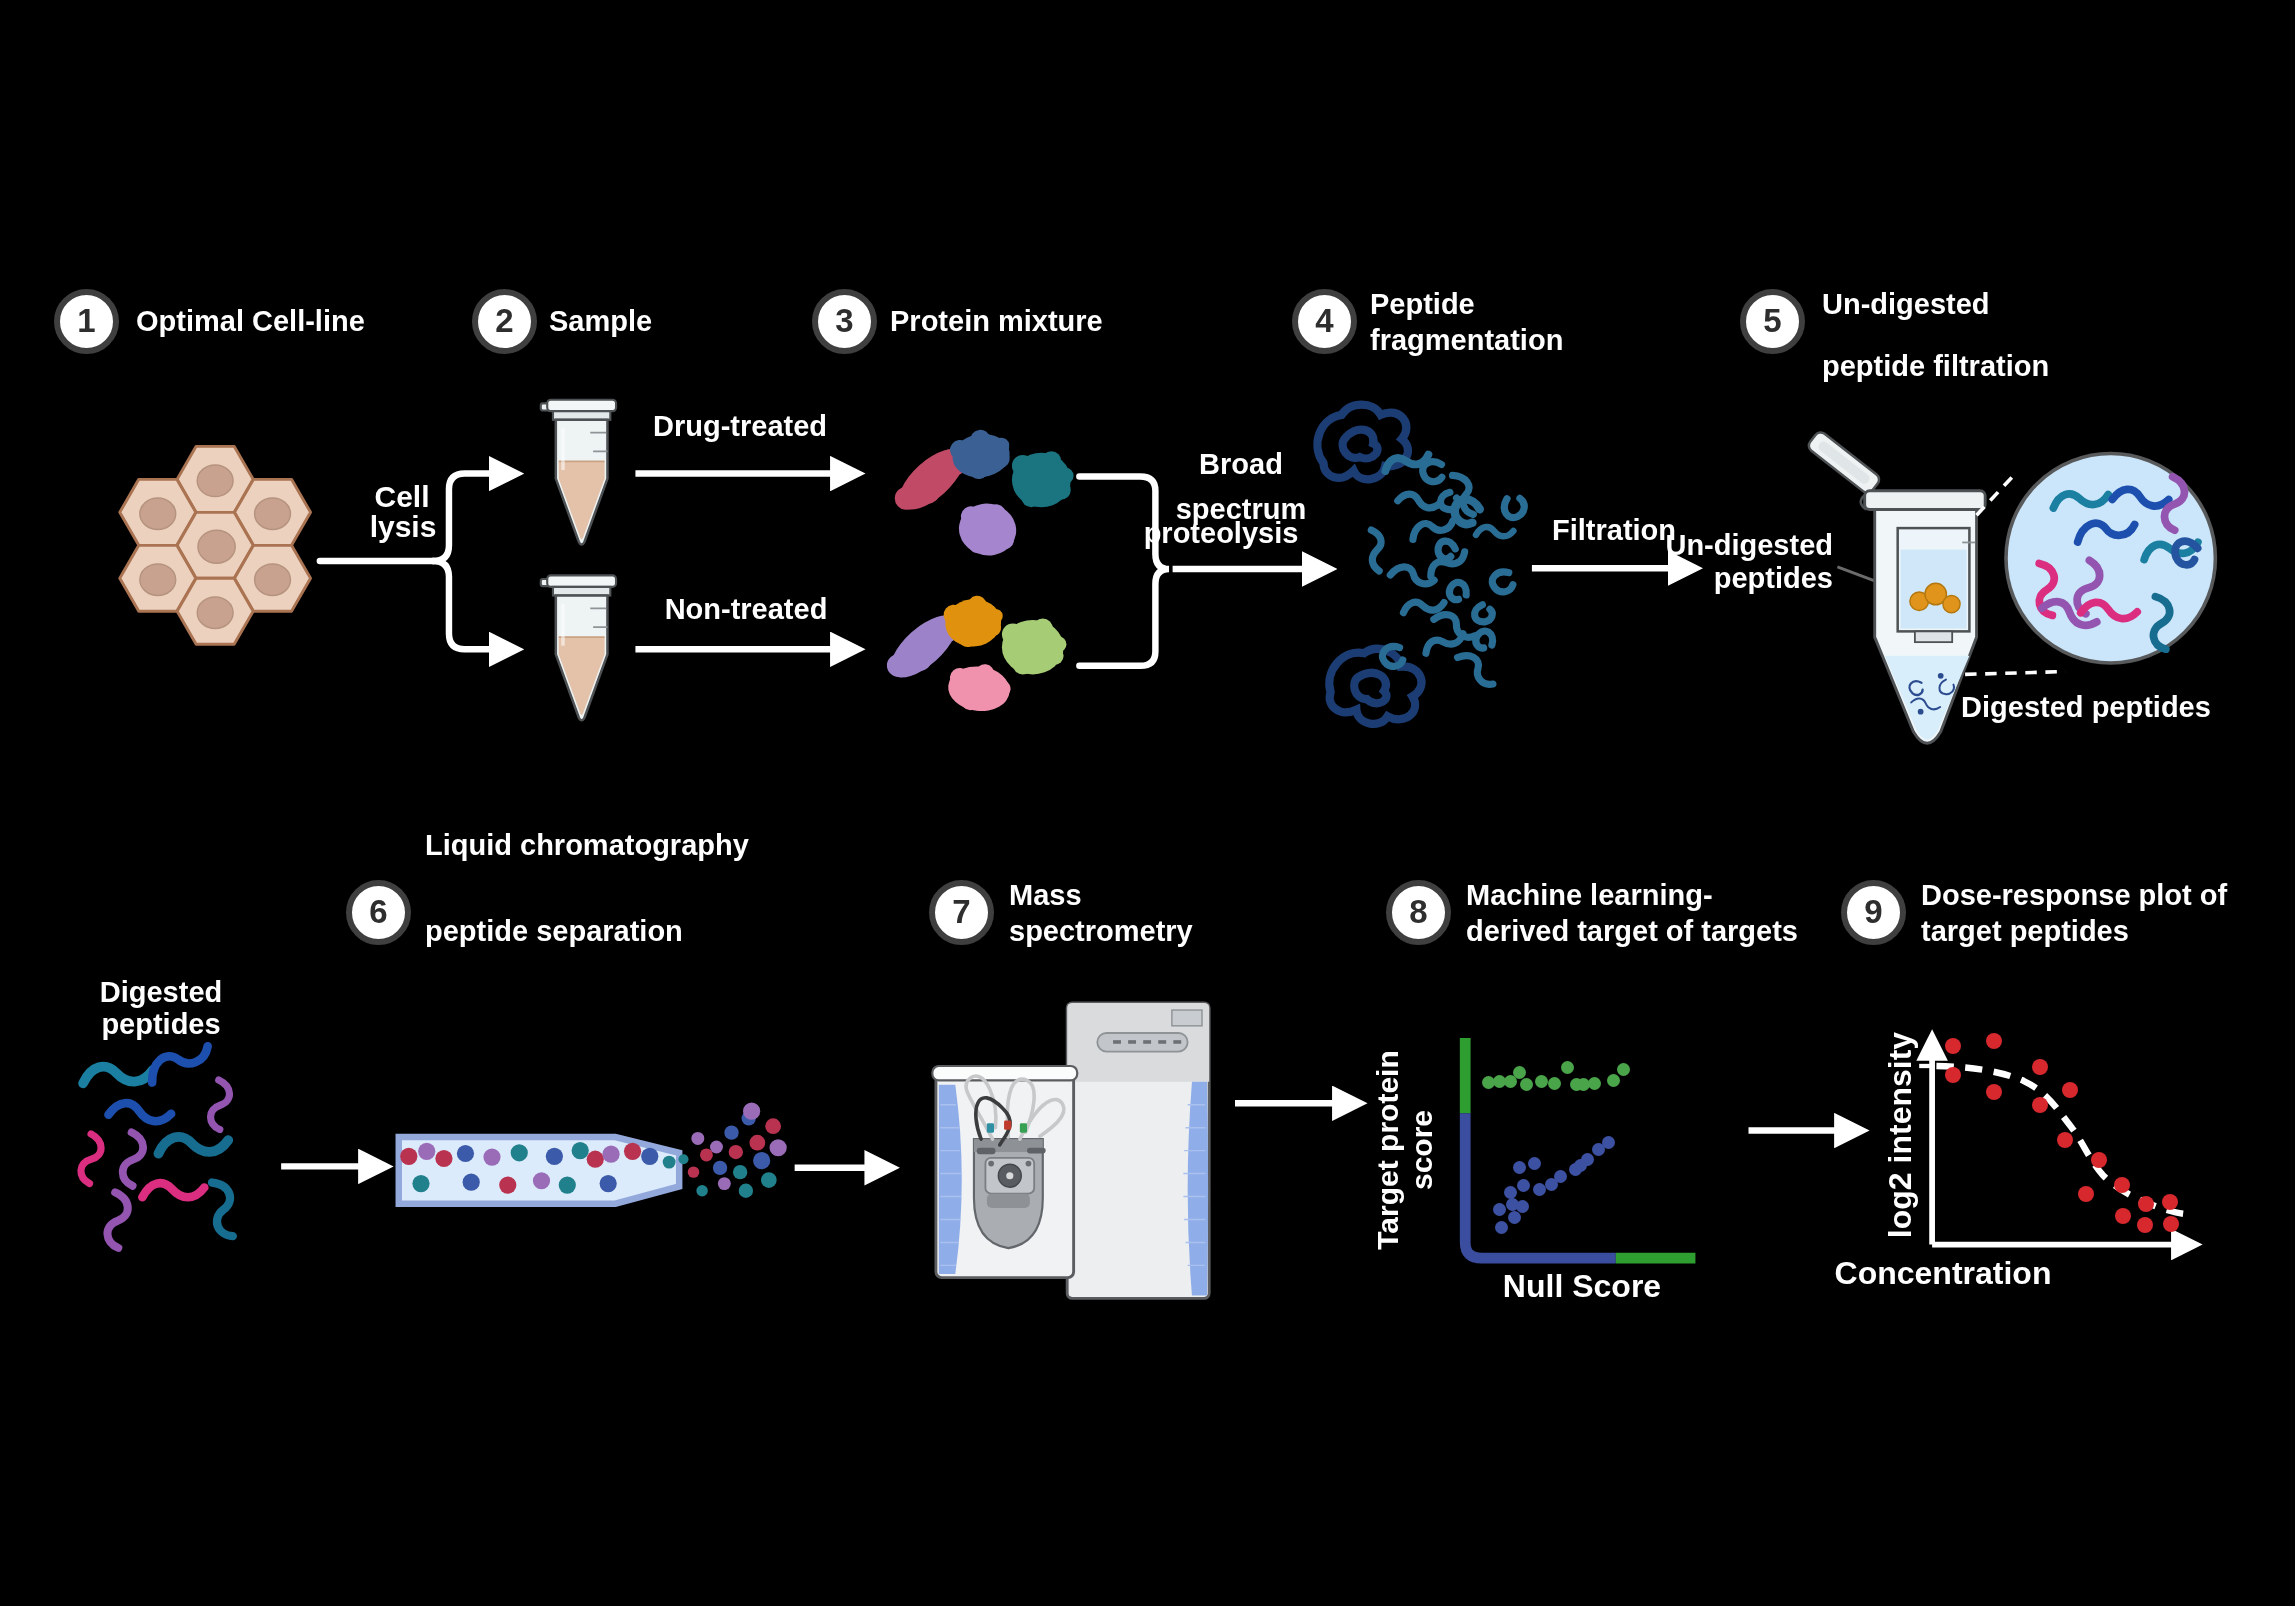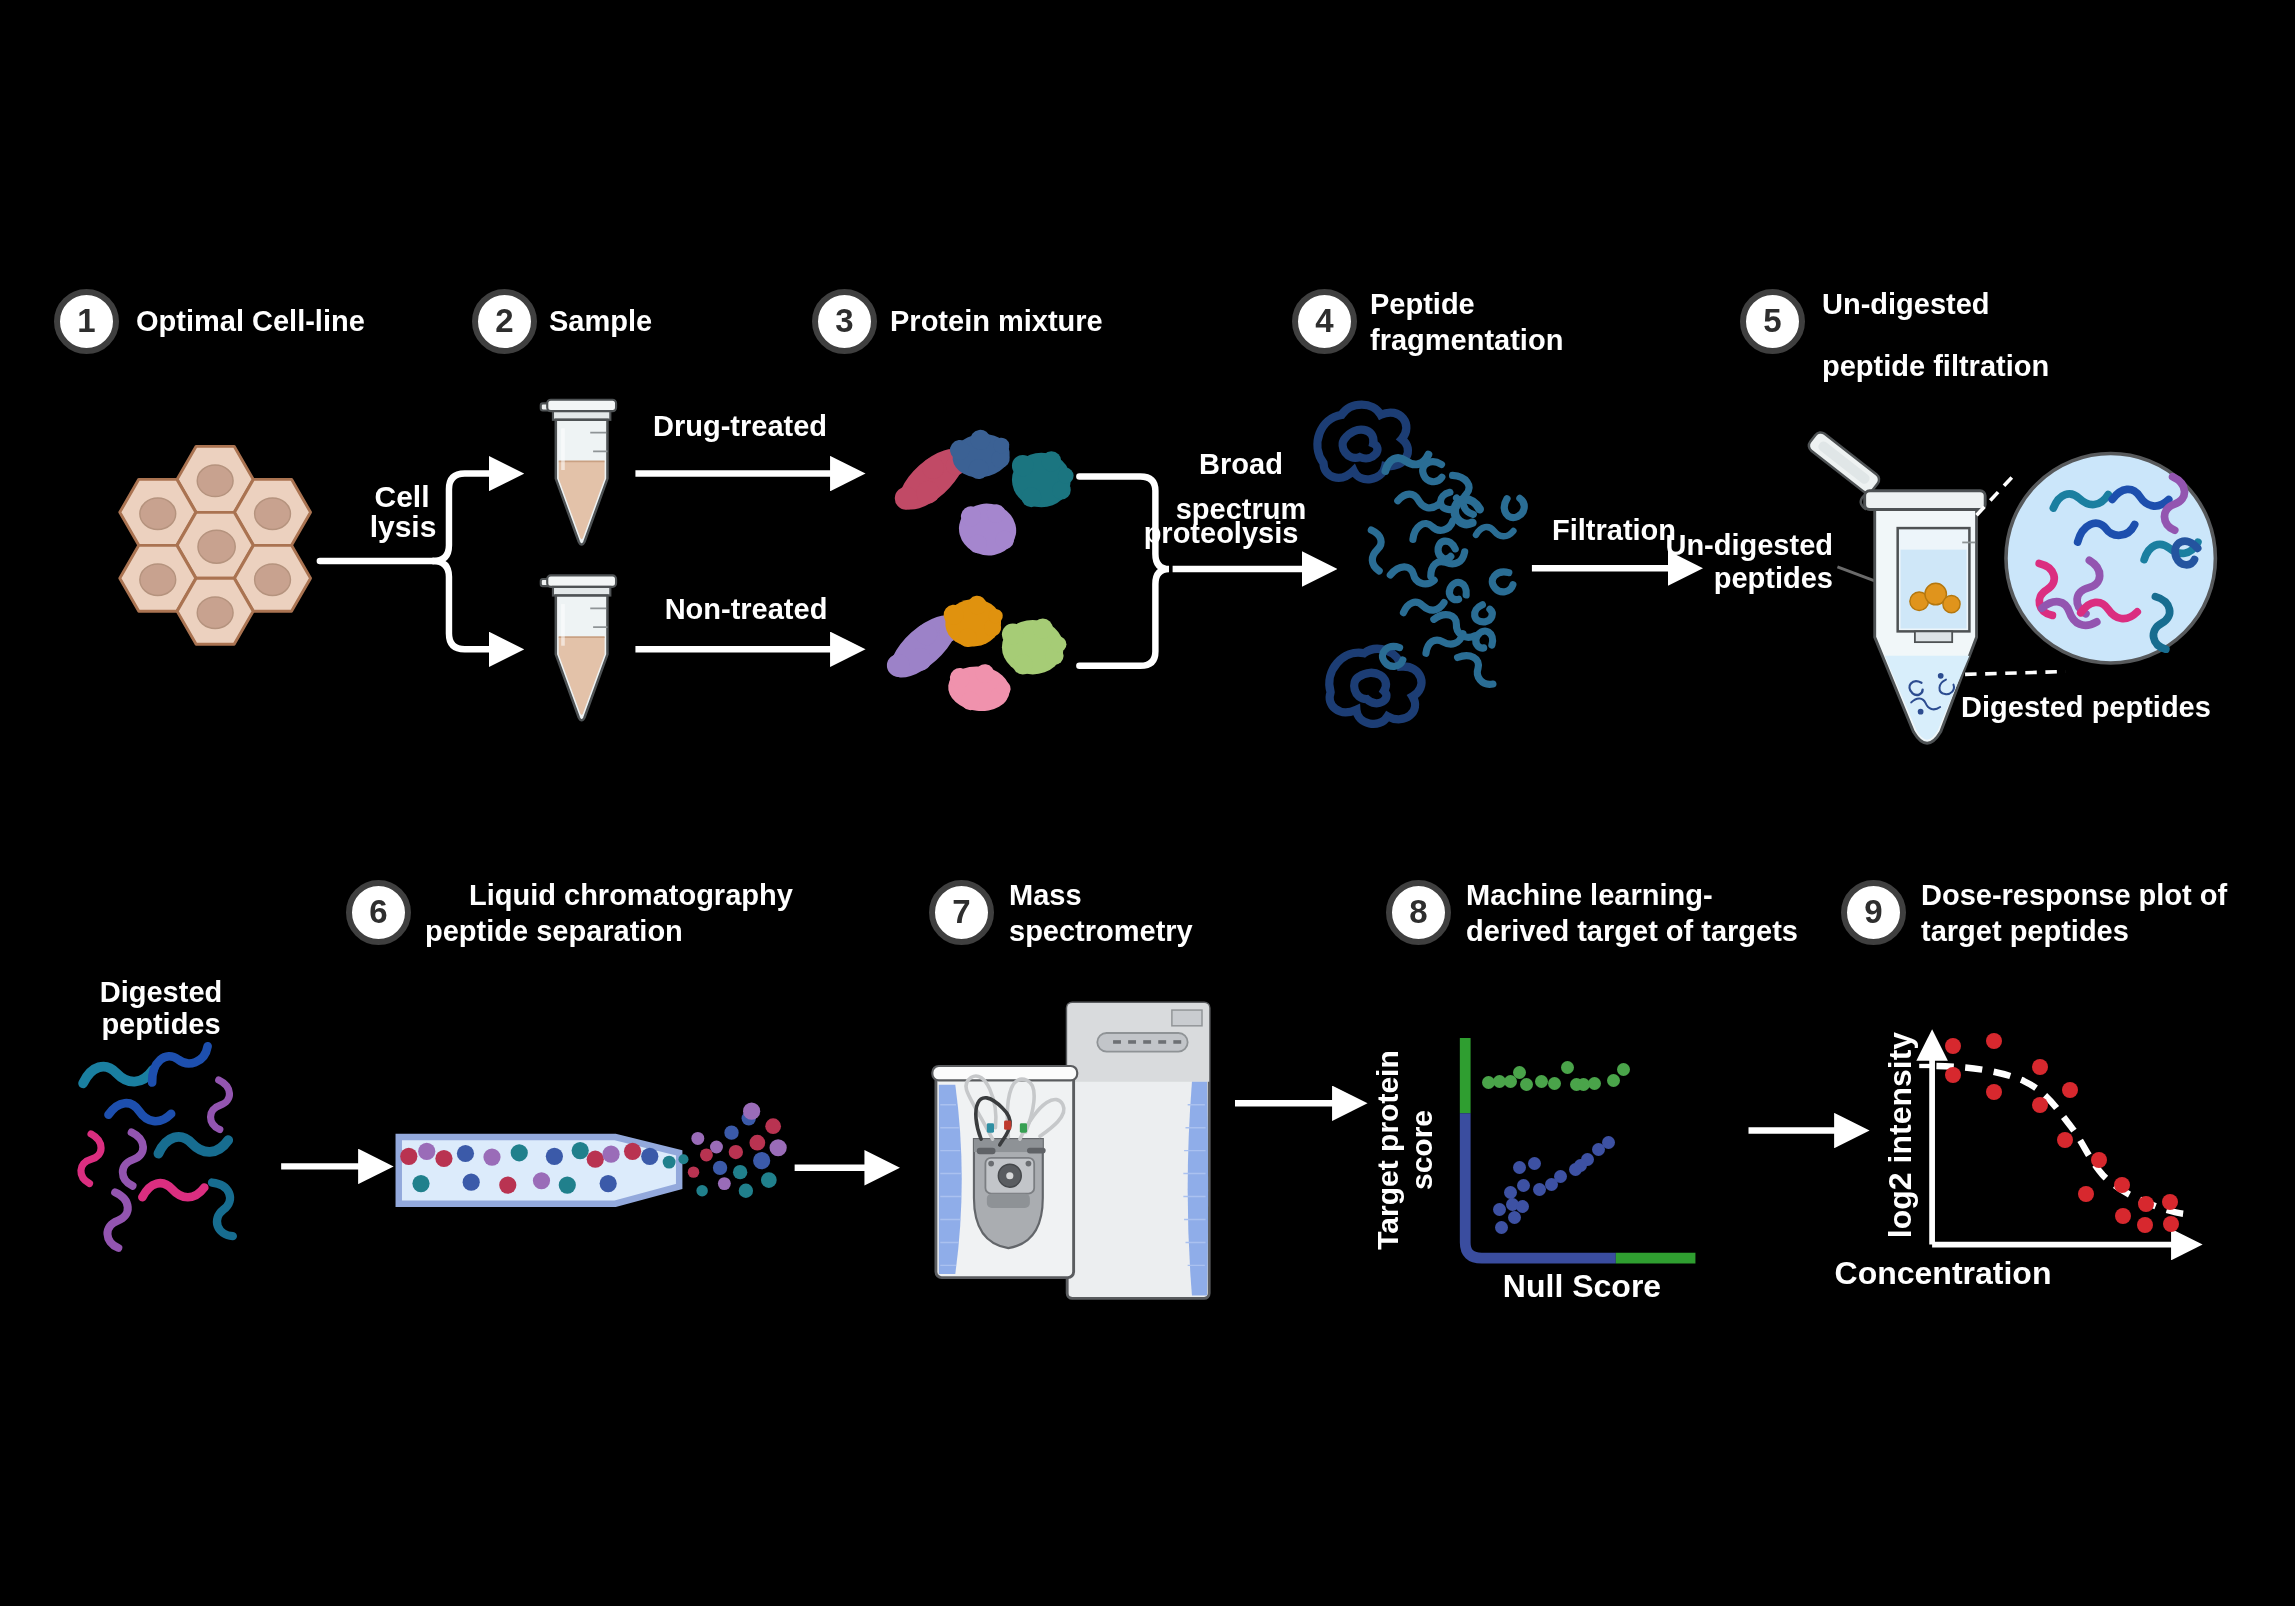--- a/index.html
+++ b/index.html
@@ -369,21 +369,21 @@
 <div class="badge" style="left:1386px;top:880px;"><span>8</span></div>
 <div class="badge" style="left:1841px;top:880px;"><span>9</span></div>
 
 <div class="t" style="left:136px;top:305px;">Optimal Cell-line</div>
 <div class="t" style="left:549px;top:305px;">Sample</div>
 <div class="t" style="left:890px;top:305px;">Protein mixture</div>
 <div class="t" style="left:1370px;top:288px;">Peptide</div>
 <div class="t" style="left:1370px;top:324px;">fragmentation</div>
 <div class="t" style="left:1822px;top:288px;">Un-digested</div>
 <div class="t" style="left:1822px;top:320px;margin-top:30px;">peptide filtration</div>
-<div class="t" style="left:425px;top:879px;margin-left:44px;">Liquid chromatography</div>
+<div class="t" style="left:425px;top:829px;">Liquid chromatography</div>
 <div class="t" style="left:425px;top:915px;">peptide separation</div>
 <div class="t" style="left:1009px;top:879px;">Mass</div>
 <div class="t" style="left:1009px;top:915px;">spectrometry</div>
 <div class="t" style="left:1466px;top:879px;">Machine learning-</div>
 <div class="t" style="left:1466px;top:915px;">derived target of targets</div>
 <div class="t" style="left:1921px;top:879px;">Dose-response plot of</div>
 <div class="t" style="left:1921px;top:915px;">target peptides</div>
 
 <div class="t tc small" style="left:402px;top:482px;">Cell</div>
 <div class="t tc small" style="left:403px;top:512px;">lysis</div>

